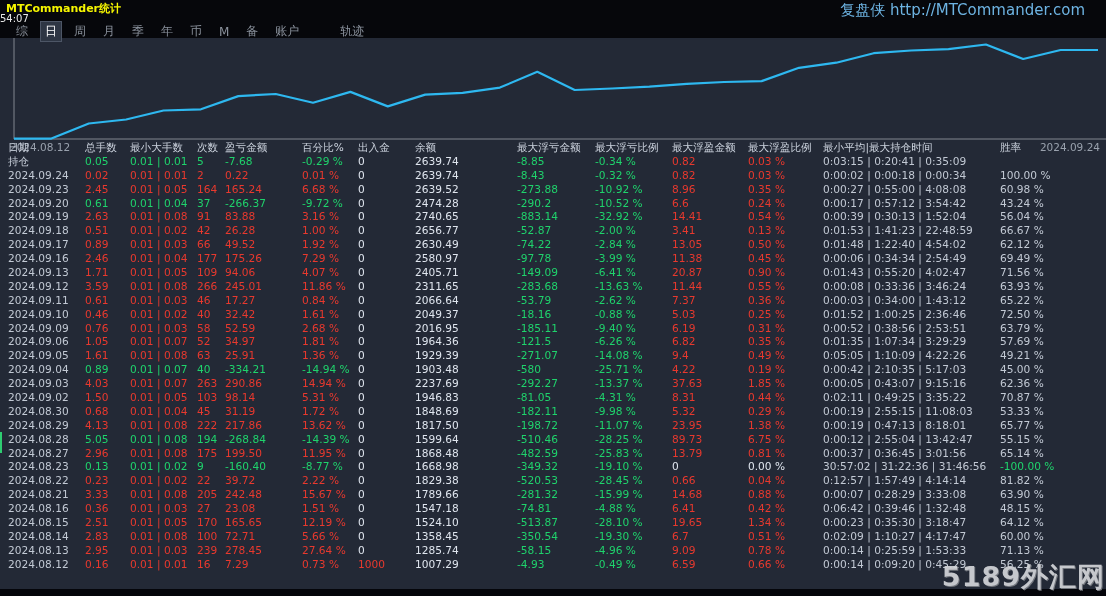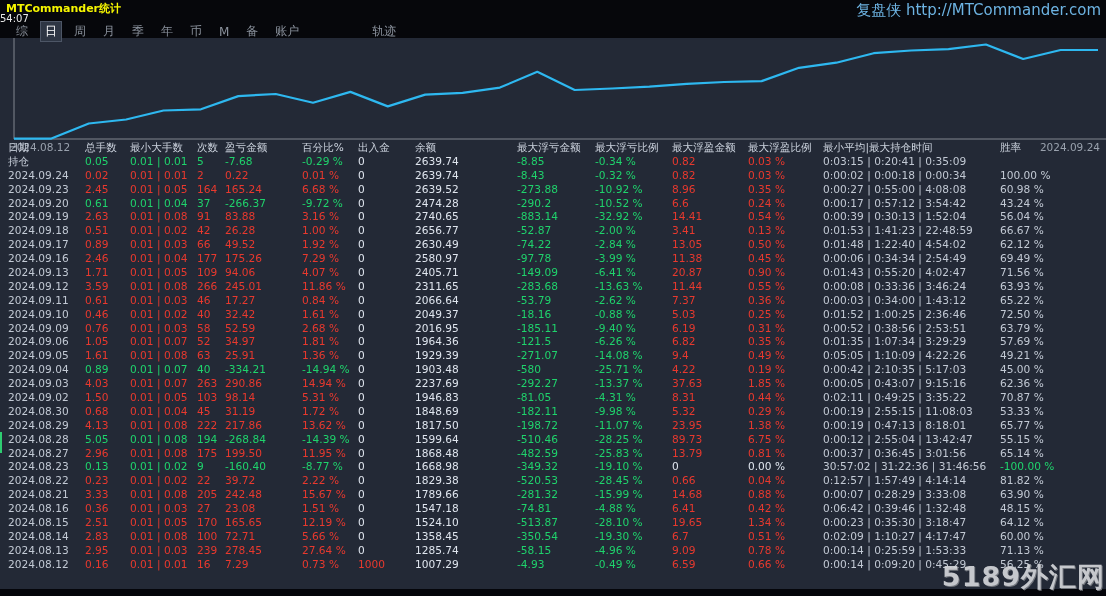--- a/index.html
+++ b/index.html
@@ -3,28 +3,28 @@
 <meta charset="utf-8">
 <style>
   html,body{margin:0;padding:0;}
   body{
     width:1106px;height:596px;position:relative;overflow:hidden;
     background:#232936;
     font-family:"DejaVu Sans","Liberation Sans",sans-serif;
     -webkit-font-smoothing:none;
   }
   .topband{position:absolute;top:0;left:0;right:0;height:38px;background:#06070b;}
-  .titlebar{position:absolute;top:0;left:0;right:0;height:14px;}
+  .titlebar{position:absolute;top:0;left:0;right:16px;height:14px;}
   .app-title{position:absolute;left:6px;top:1px;font-size:11px;font-weight:bold;color:#f6f600;}
   .app-link{position:absolute;right:5px;top:1px;font-size:15px;color:#6db3e2;}
   .timer{position:absolute;left:0px;top:13px;font-size:10px;color:#e8e8e8;}
   .menubar{position:absolute;top:22px;left:12px;display:flex;gap:9px;align-items:center;}
   .mi{font-size:12px;color:#8a919c;padding:1px 4px;cursor:default;}
   .mi.active{color:#ffffff;background:#2e3644;outline:1px solid #4d5666;}
-  .mi.gap{margin-left:56px;}
+  .mi.gap{margin-left:24px;}
   .chart{position:absolute;top:38px;left:0;width:1106px;height:104px;}
   .xlabels{position:absolute;top:141px;left:0;right:0;height:15px;font-size:10.5px;color:#99a1ad;}
   .xlabels .xl{position:absolute;left:10px;top:0;}
   .xlabels .xr{position:absolute;right:6px;top:0;}
   .table{position:absolute;top:140px;left:0;width:992px;}
   .row{
     position:relative;display:grid;
     grid-template-columns:77px 45px 67px 28px 77px 56px 57px 102px 78px 77px 76px 75px 177px 90px;
     padding-left:8px;height:13.9px;line-height:14px;font-size:10.6px;white-space:nowrap;
   }

